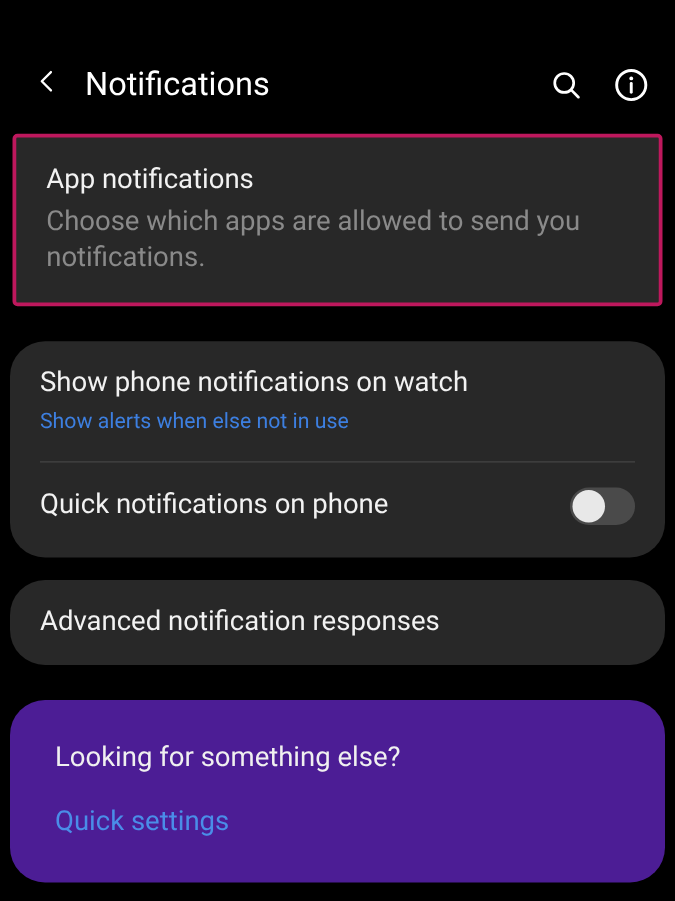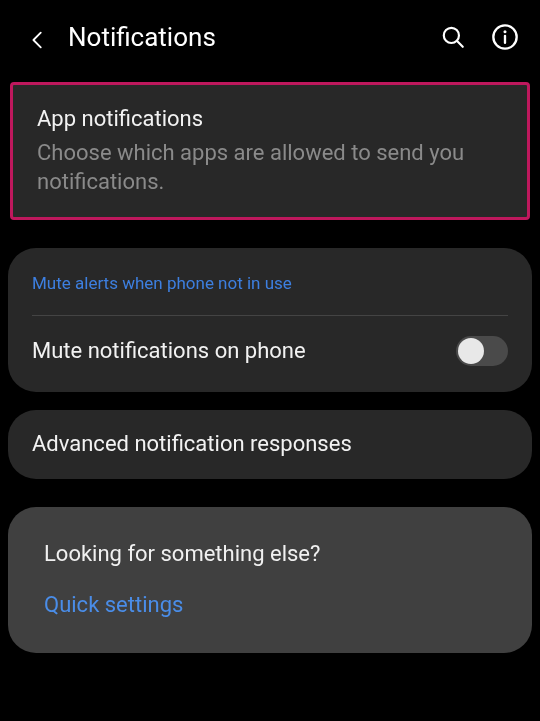--- a/index.html
+++ b/index.html
@@ -5,22 +5,23 @@
   * { margin: 0; padding: 0; box-sizing: border-box; }
   body {
     width: 540px;
     height: 721px;
     background: #000000;
     font-family: -apple-system, BlinkMacSystemFont, 'Segoe UI', Roboto, sans-serif;
     overflow: hidden;
   }
   .header {
     display: flex;
-    align-items: flex-start;
+    align-items: flex-end;
     padding: 22px 20px 18px 20px;
+    margin-top: 25px;
   }
   .back-btn {
     width: 36px;
     height: 36px;
     display: flex;
     align-items: center;
     justify-content: center;
     cursor: pointer;
   }
   .header-title {
@@ -101,21 +102,21 @@
   .toggle-knob {
     width: 26px;
     height: 26px;
     background: #e8e8e8;
     border-radius: 50%;
     position: absolute;
     top: 2px;
     left: 2px;
   }
   .footer-card {
-    background: #404040;
+    background: #4c1d95;
     border-radius: 28px;
     margin: 28px 8px 0 8px;
     padding: 34px 36px 36px 36px;
   }
   .footer-title {
     color: #f0f0f0;
     font-size: 22px;
     font-weight: 400;
   }
   .footer-link {
@@ -155,26 +156,27 @@
 
 <div class="card card-highlighted">
   <div class="item">
     <div class="item-title">App notifications</div>
     <div class="item-sub">Choose which apps are allowed to send you notifications.</div>
   </div>
 </div>
 
 <div class="card">
   <div class="item">
-    <div class="item-sub-link">Mute alerts when phone not in use</div>
+    <div class="item-title">Show phone notifications on watch</div>
+    <div class="item-sub-link">Show alerts when else not in use</div>
   </div>
   <div class="divider"></div>
   <div class="toggle-row">
     <div class="toggle-text">
-      <div class="item-title">Mute notifications on phone</div>
+      <div class="item-title">Quick notifications on phone</div>
     </div>
     <div class="toggle">
       <div class="toggle-knob"></div>
     </div>
   </div>
 </div>
 
 <div class="card">
   <div class="item">
     <div class="item-title">Advanced notification responses</div>

